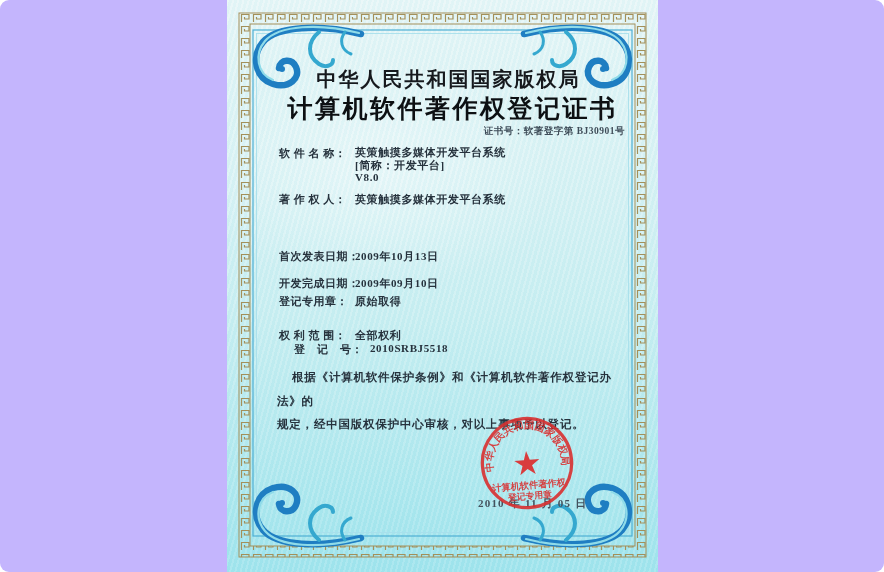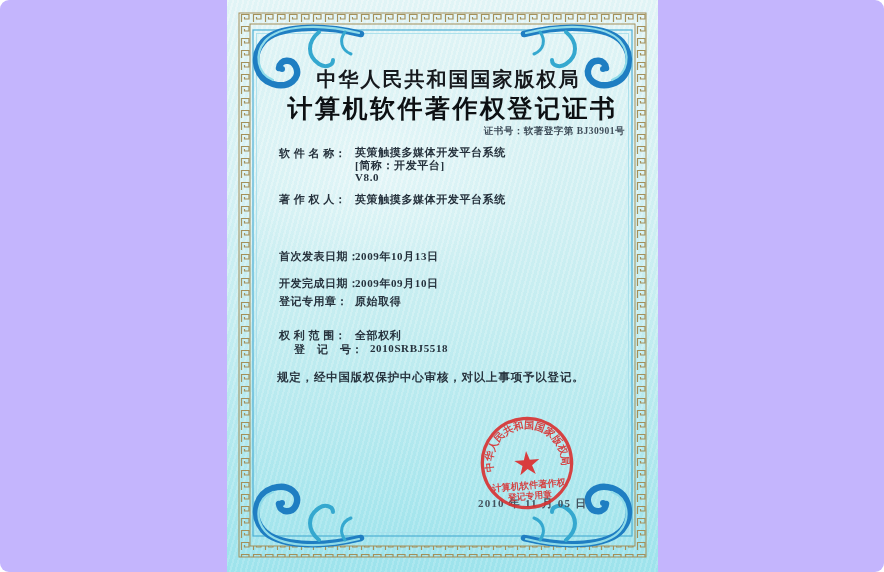--- a/index.html
+++ b/index.html
@@ -117,20 +117,21 @@
       <span class="flabel">权 利 范 围：</span>
       <span class="fvalue">全部权利</span>
     </div>
 
     <div class="field-row row-regno">
       <span class="flabel">登　记　号：</span>
       <span class="fvalue">2010SRBJ5518</span>
     </div>
 
     <div class="statement">
+      <div class="s1">根据《计算机软件保护条例》和《计算机软件著作权登记办法》的</div>
       <div class="s2">规定，经中国版权保护中心审核，对以上事项予以登记。</div>
     </div>
 
     <div class="reg-date">2010 年 11 月 05 日</div>
 
     <svg class="seal" width="96" height="96" viewBox="0 0 100 100">
       <g transform="rotate(-5 50 50)" opacity="0.9">
         <circle cx="50" cy="50" r="46.5" fill="none" stroke="#d93030" stroke-width="3.4"></circle>
         <path id="sealArc" d="M14.55,56.25 A36,36 0 1 1 85.45,56.25" fill="none"></path>
         <text font-size="10.4" font-weight="700" fill="#d93030" text-anchor="middle">

